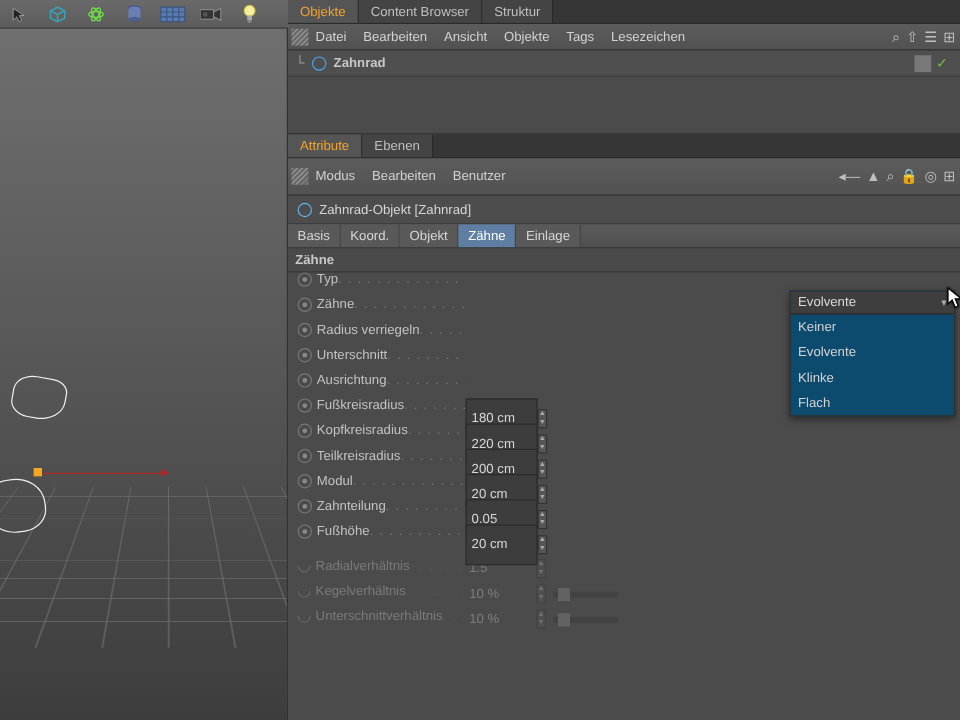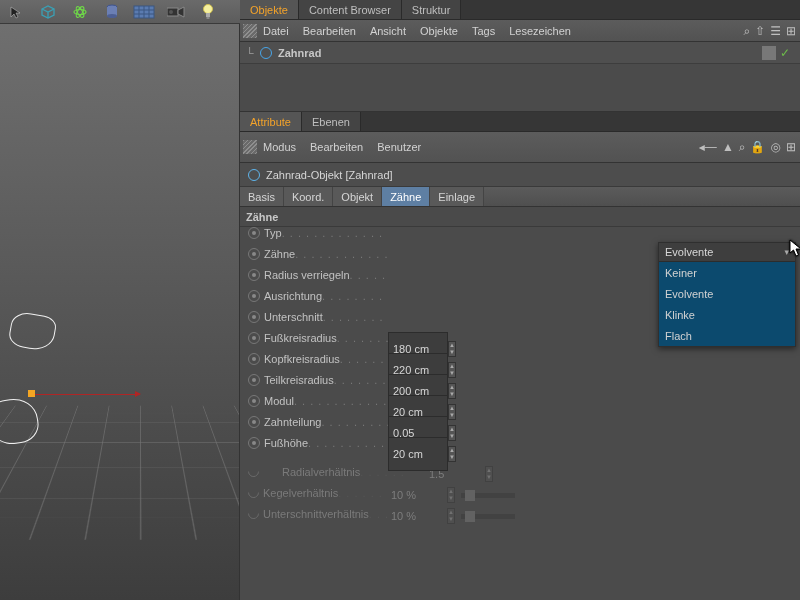--- a/index.html
+++ b/index.html
@@ -218,28 +218,28 @@
       <div class="prow">
         <span class="bullet"></span>
         <span class="plabel">Zähne</span>
       </div>
       <div class="prow">
         <span class="bullet"></span>
         <span class="plabel">Radius verriegeln</span>
       </div>
       <div class="prow">
         <span class="bullet"></span>
+        <span class="plabel">Unterschnitt</span>
+      </div>
+      <div class="prow">
+        <span class="bullet"></span>
         <span class="plabel">Ausrichtung</span>
       </div>
       <div class="prow">
         <span class="bullet"></span>
-        <span class="plabel">Unterschnitt</span>
-      </div>
-      <div class="prow">
-        <span class="bullet"></span>
         <span class="plabel">Fußkreisradius</span>
         <span class="pval">
           <span class="numf">180 cm</span>
           <span class="spin">
             <div>▲</div>
             <div>▼</div>
           </span>
         </span>
       </div>
       <div class="prow">
@@ -290,21 +290,21 @@
         <span class="bullet"></span>
         <span class="plabel">Fußhöhe</span>
         <span class="pval">
           <span class="numf">20 cm</span>
           <span class="spin">
             <div>▲</div>
             <div>▼</div>
           </span>
         </span>
       </div>
-      <div class="prow dim" style="margin-top: 8px; gap: 19px;">
+      <div class="prow dim" style="margin-top: 8px;">
         <span class="arc"></span>
         <span class="plabel">Radialverhältnis</span>
         <span class="pval">
           <span class="dimf">1.5</span>
           <span class="spin" style="opacity: 0.4;">
             <div>▲</div>
             <div>▼</div>
           </span>
         </span>
       </div>

